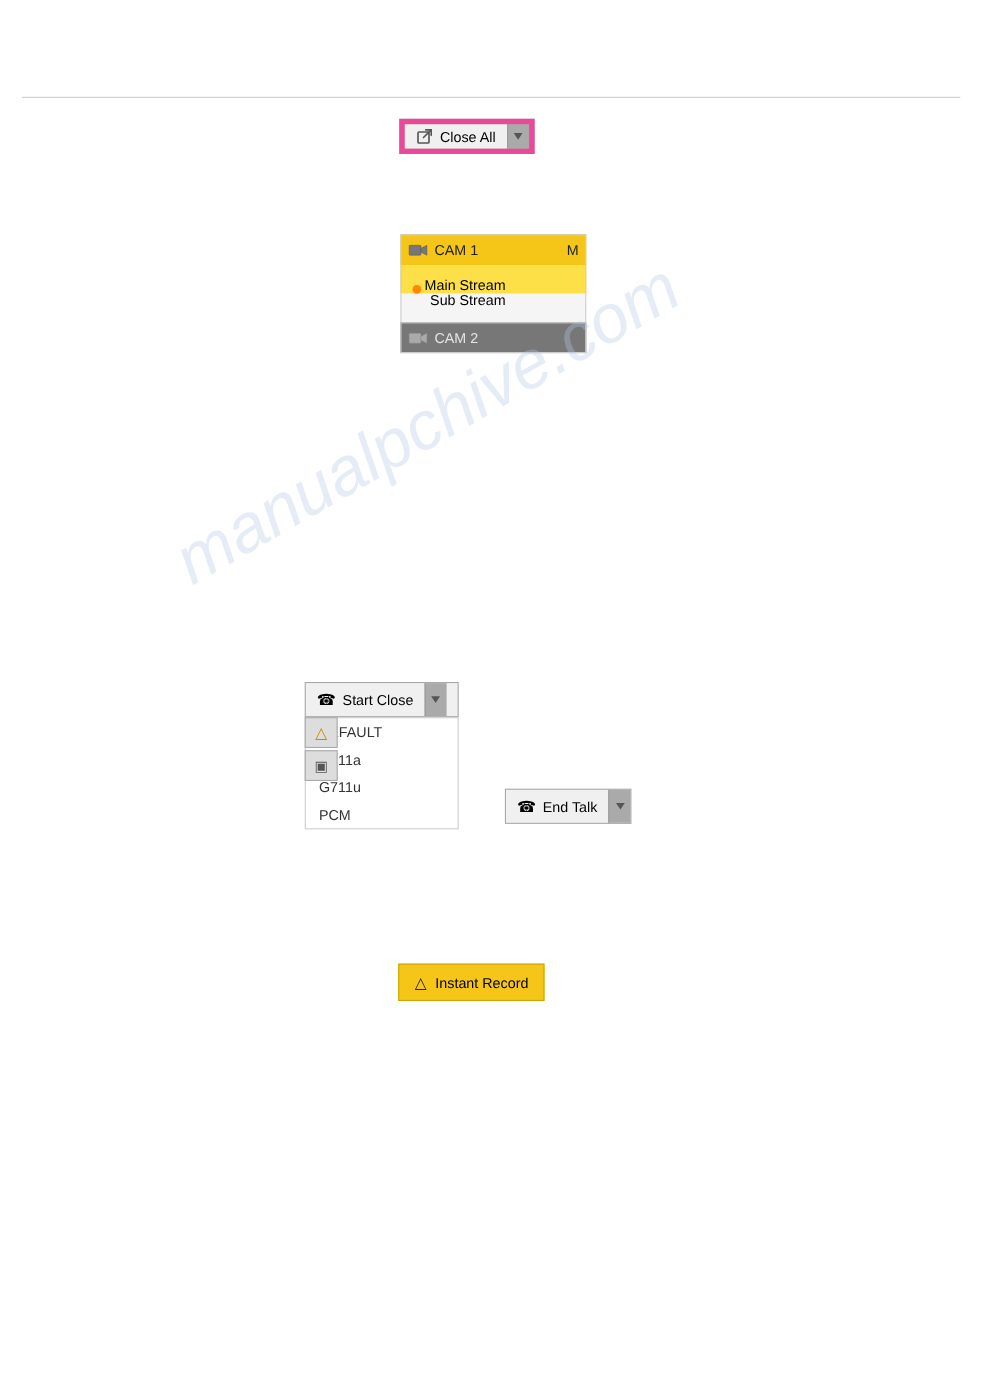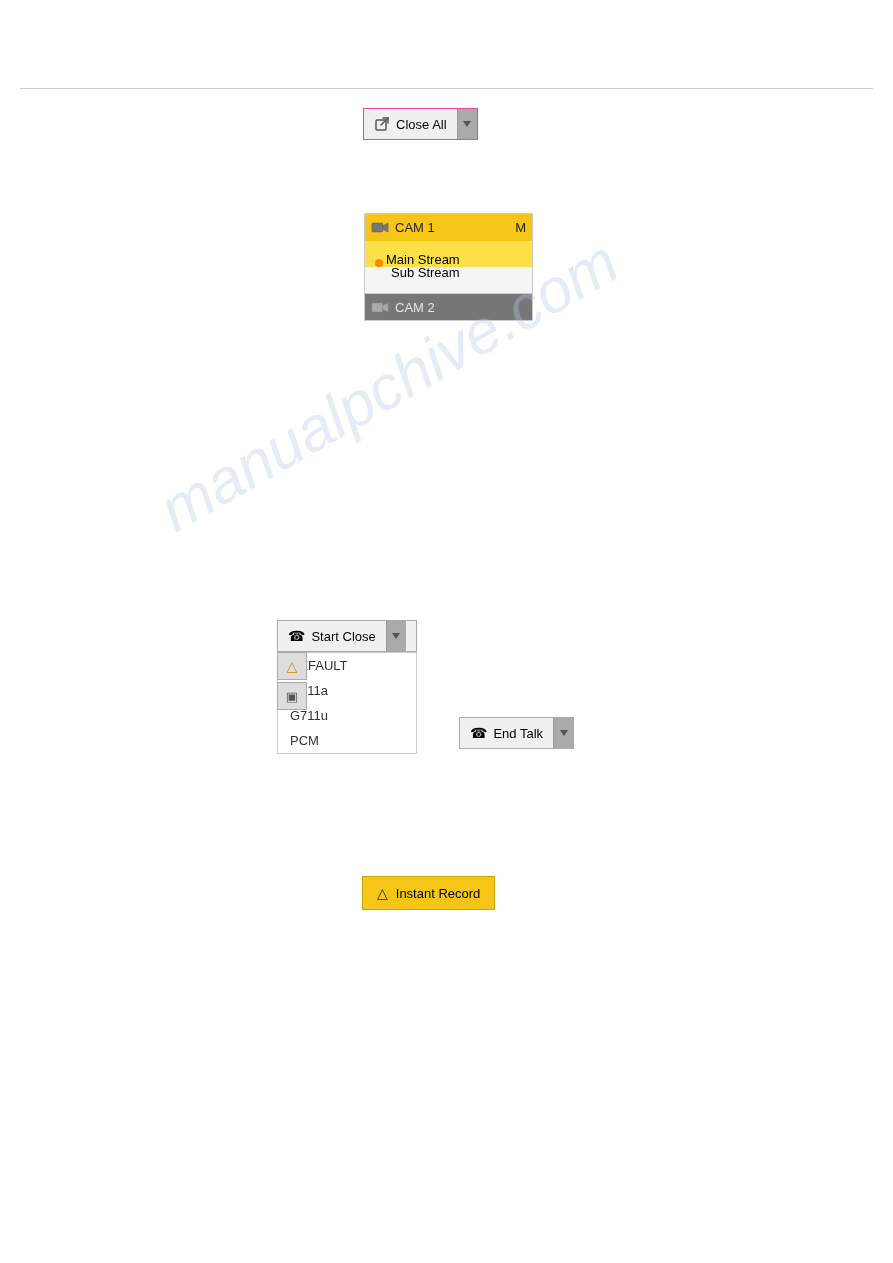--- a/index.html
+++ b/index.html
@@ -41,21 +41,21 @@
     .close-all-area {
       position: absolute;
       top: 108px;
       left: 363px;
     }
 
     .close-all-btn {
       display: flex;
       align-items: center;
       background: #a3a3a3;
-      border: 1px solid #ec4899;
+      border: 5px solid #ec4899;
       cursor: pointer;
       height: 32px;
     }
 
     .close-all-main {
       display: flex;
       align-items: center;
       padding: 0 10px;
       gap: 6px;
       background: #f0f0f0;

